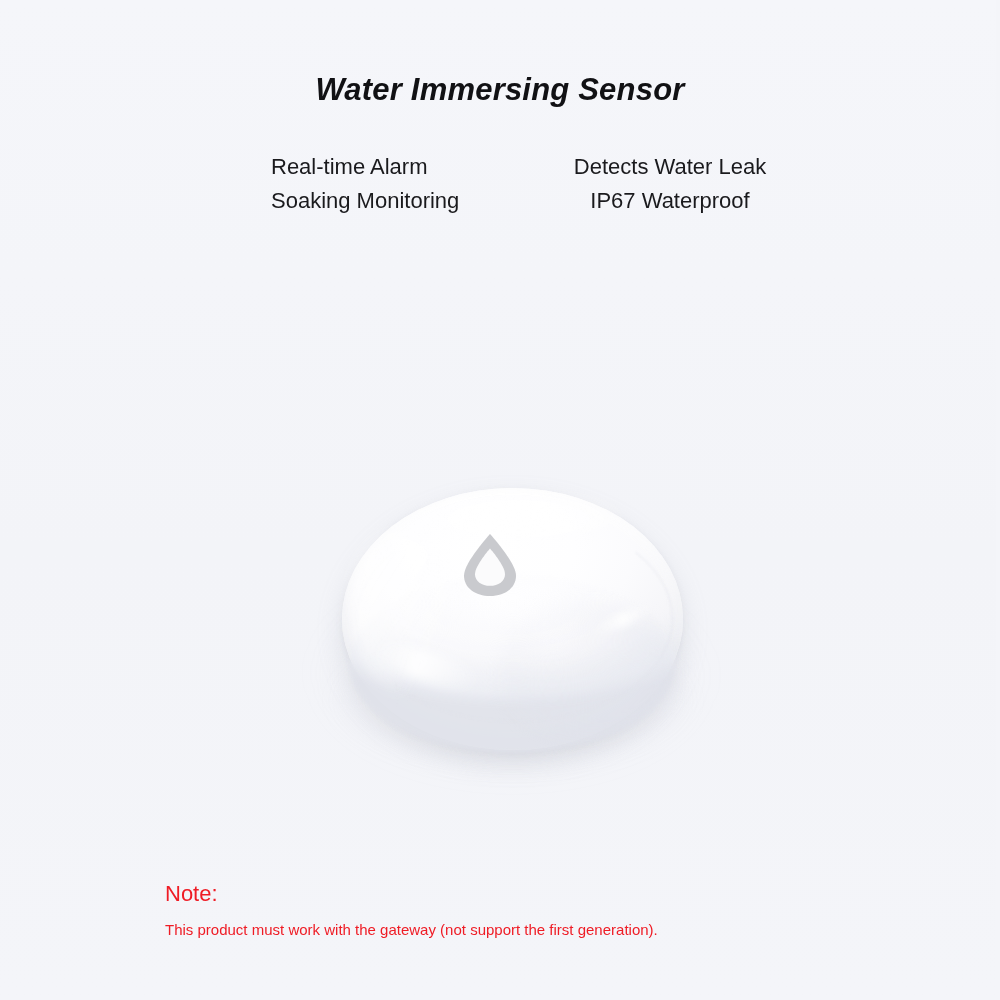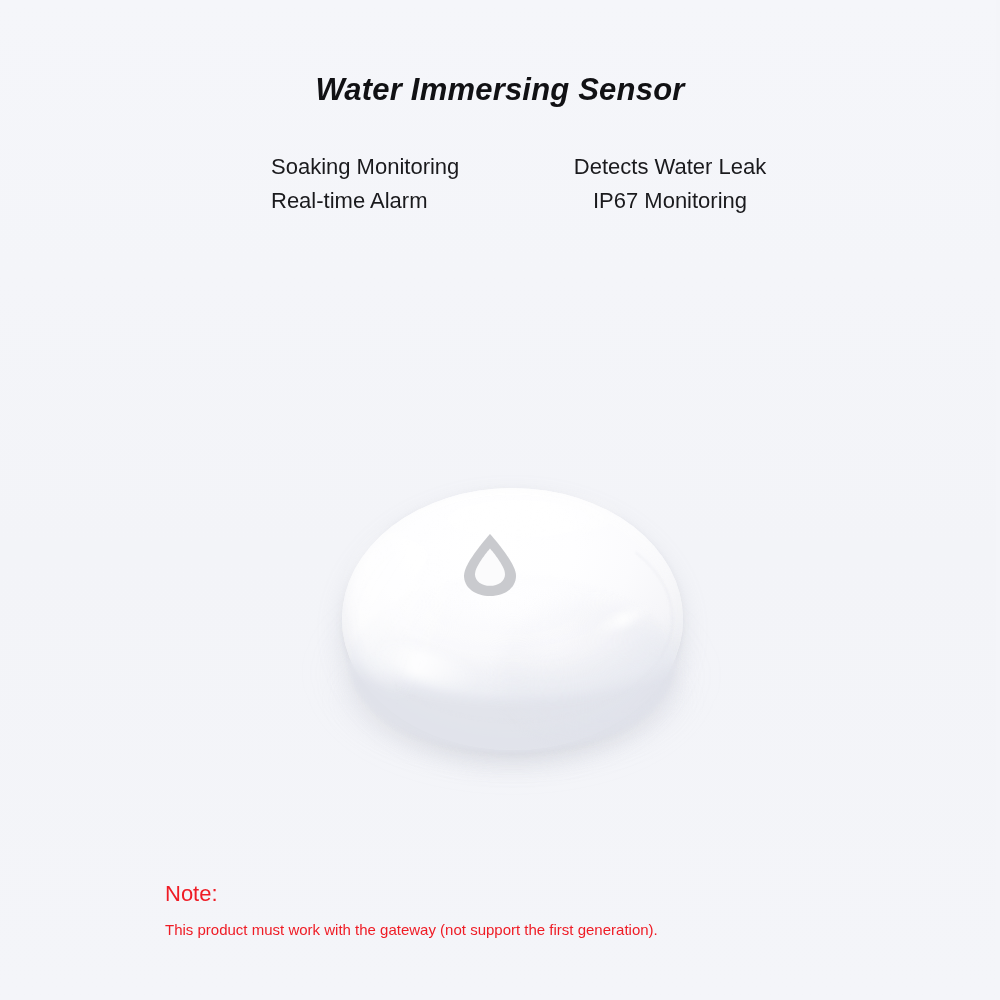--- a/index.html
+++ b/index.html
@@ -263,26 +263,26 @@
 <body>
 
 <div class="page">
 
   <div class="header">
     <div class="product-title">Water Immersing Sensor</div>
   </div>
 
   <div class="features">
     <div class="feature-col col-left">
+      <div class="feature-item">Real-time Alarm</div>
       <div class="feature-item">Soaking Monitoring</div>
-      <div class="feature-item">Real-time Alarm</div>
     </div>
     <div class="feature-col col-right">
       <div class="feature-item">Detects Water Leak</div>
-      <div class="feature-item">IP67 Monitoring</div>
+      <div class="feature-item">IP67 Waterproof</div>
     </div>
   </div>
 
   <div class="device-stage">
     <div class="device-glow-2"></div>
     <div class="device-glow"></div>
 
     <div class="device-body"></div>
     <div class="device-rim"></div>
     <div class="device-crease"></div>

